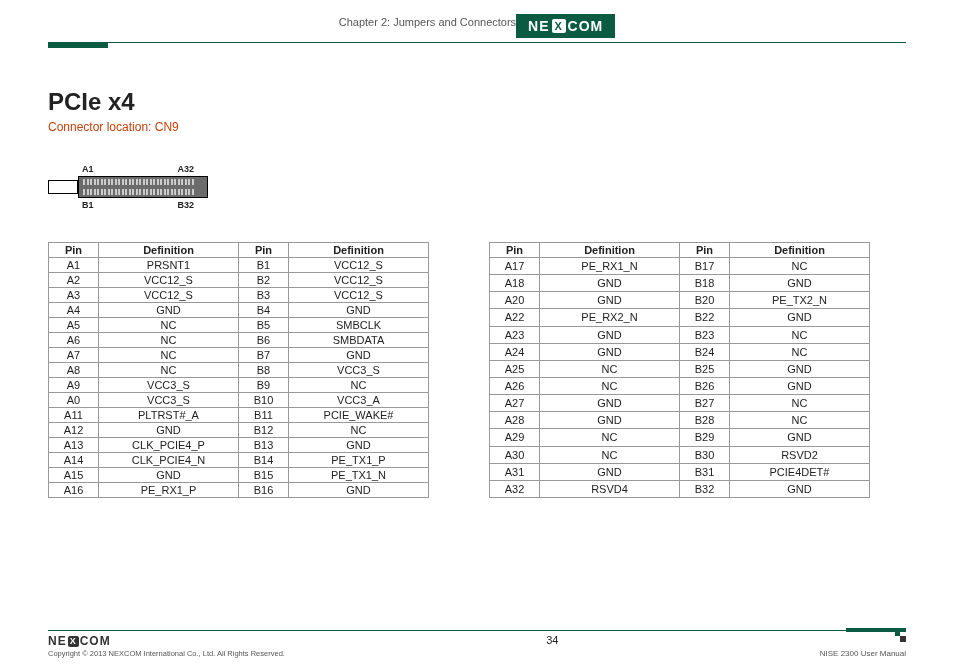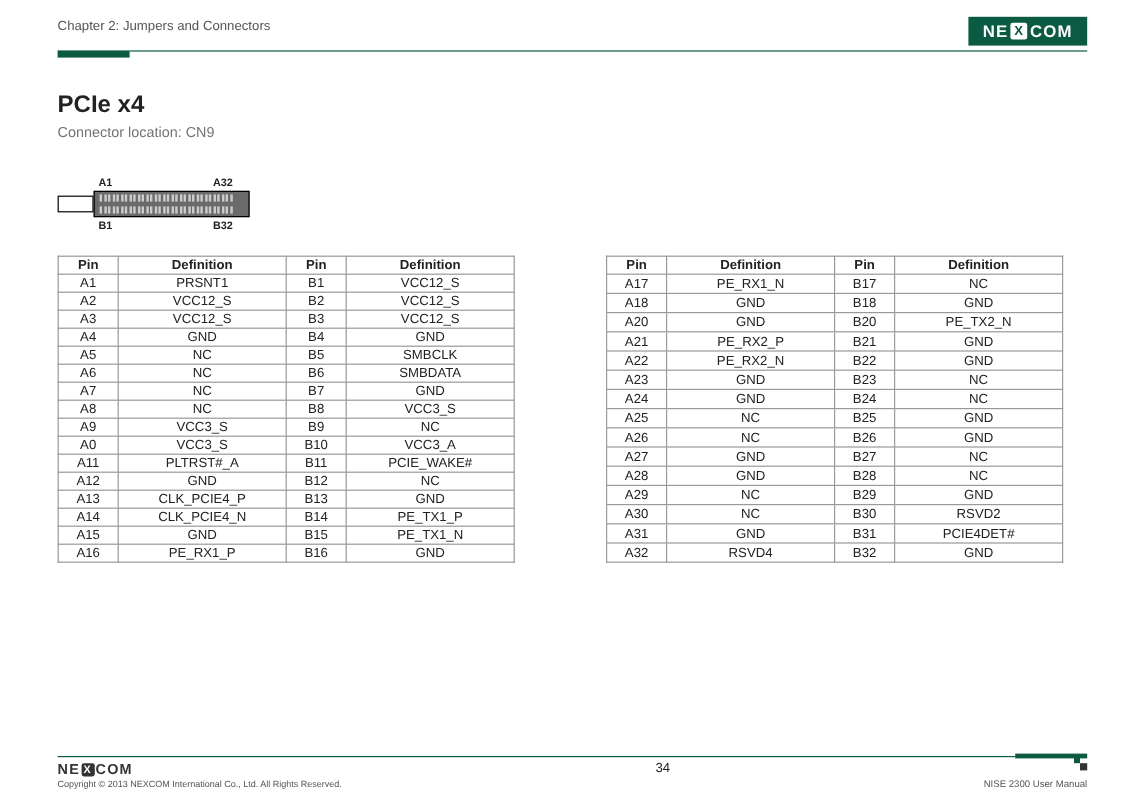--- a/index.html
+++ b/index.html
@@ -9,21 +9,21 @@
     width: 954px;
     height: 672px;
     position: relative;
     color: #222;
   }
   .page {
     padding: 14px 48px 0 48px;
   }
   .header-row {
     display: flex;
-    justify-content: space-between;
+    justify-content: center;
     align-items: flex-start;
   }
   .chapter {
     font-size: 11px;
     color: #555;
     padding-top: 2px;
   }
   .logo-badge {
     background: #0a5b41;
     color: #fff;
@@ -47,27 +47,27 @@
     border-radius: 2px;
   }
   .rule-top {
     height: 6px;
     margin-top: 4px;
     display: flex;
   }
   .rule-top .green { background: #0a5b41; width: 60px; height: 6px; }
   .rule-top .line { flex: 1; border-top: 1px solid #0a5b41; margin-top: 0px; height: 0; }
   .title {
-    font-size: 20px;
+    font-size: 24px;
     font-weight: bold;
-    margin-top: 28px;
+    margin-top: 40px;
   }
   .subtitle {
     font-size: 12px;
-    color: #737373;
+    color: #c2410c;
     margin-top: 4px;
   }
   .connector-diagram {
     margin-top: 30px;
   }
   .pin-labels {
     display: flex;
     font-size: 9px;
     font-weight: bold;
     gap: 0;
@@ -96,22 +96,22 @@
   .pin-row {
     display: flex;
     gap: 1.5px;
   }
   .pin-dot {
     width: 2px; height: 6px;
     background: #ccc;
   }
   .tables {
     display: flex;
-    gap: 76px;
-    margin-top: 20px;
+    gap: 60px;
+    margin-top: 32px;
   }
   table {
     border-collapse: collapse;
     font-size: 11px;
   }
   th, td {
     border: 1px solid #999;
     padding: 1px 0;
     text-align: center;
   }
@@ -396,26 +396,20 @@
             <td class="col-pin">A18</td>
             <td class="col-def">GND</td>
             <td class="col-pin">B18</td>
             <td class="col-def">GND</td>
           </tr>
           <tr>
             <td class="col-pin">A20</td>
             <td class="col-def">GND</td>
             <td class="col-pin">B20</td>
             <td class="col-def">PE_TX2_N</td>
-          </tr>
-          <tr>
-            <td class="col-pin">A21</td>
-            <td class="col-def">PE_RX2_P</td>
-            <td class="col-pin">B21</td>
-            <td class="col-def">GND</td>
           </tr>
           <tr>
             <td class="col-pin">A22</td>
             <td class="col-def">PE_RX2_N</td>
             <td class="col-pin">B22</td>
             <td class="col-def">GND</td>
           </tr>
           <tr>
             <td class="col-pin">A23</td>
             <td class="col-def">GND</td>

